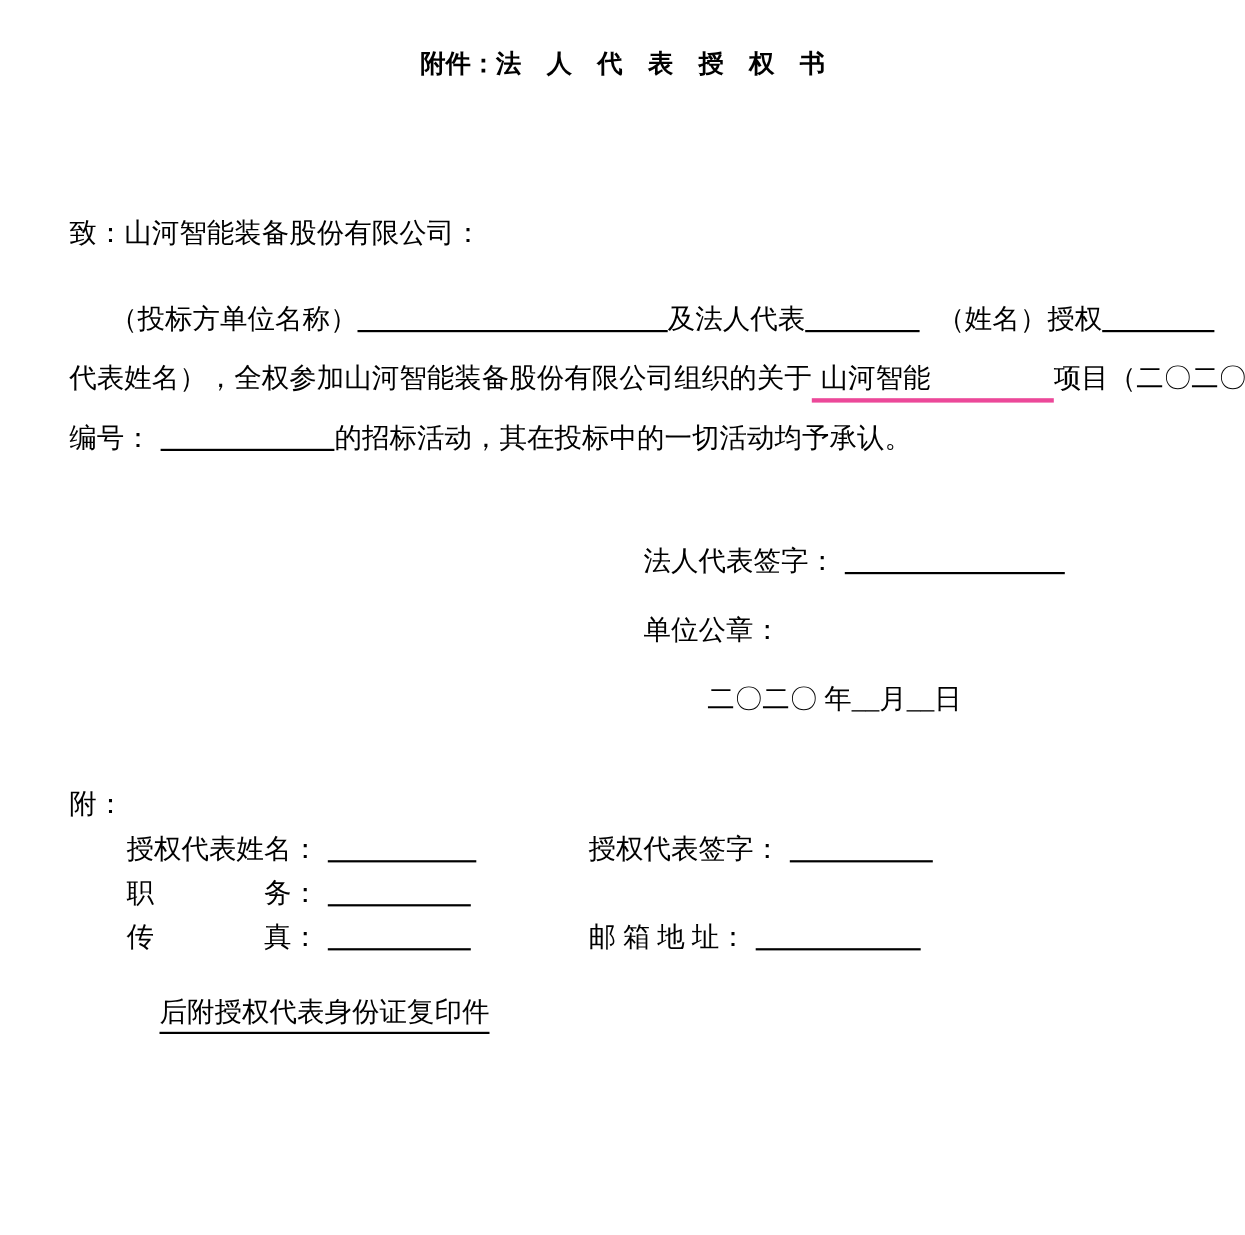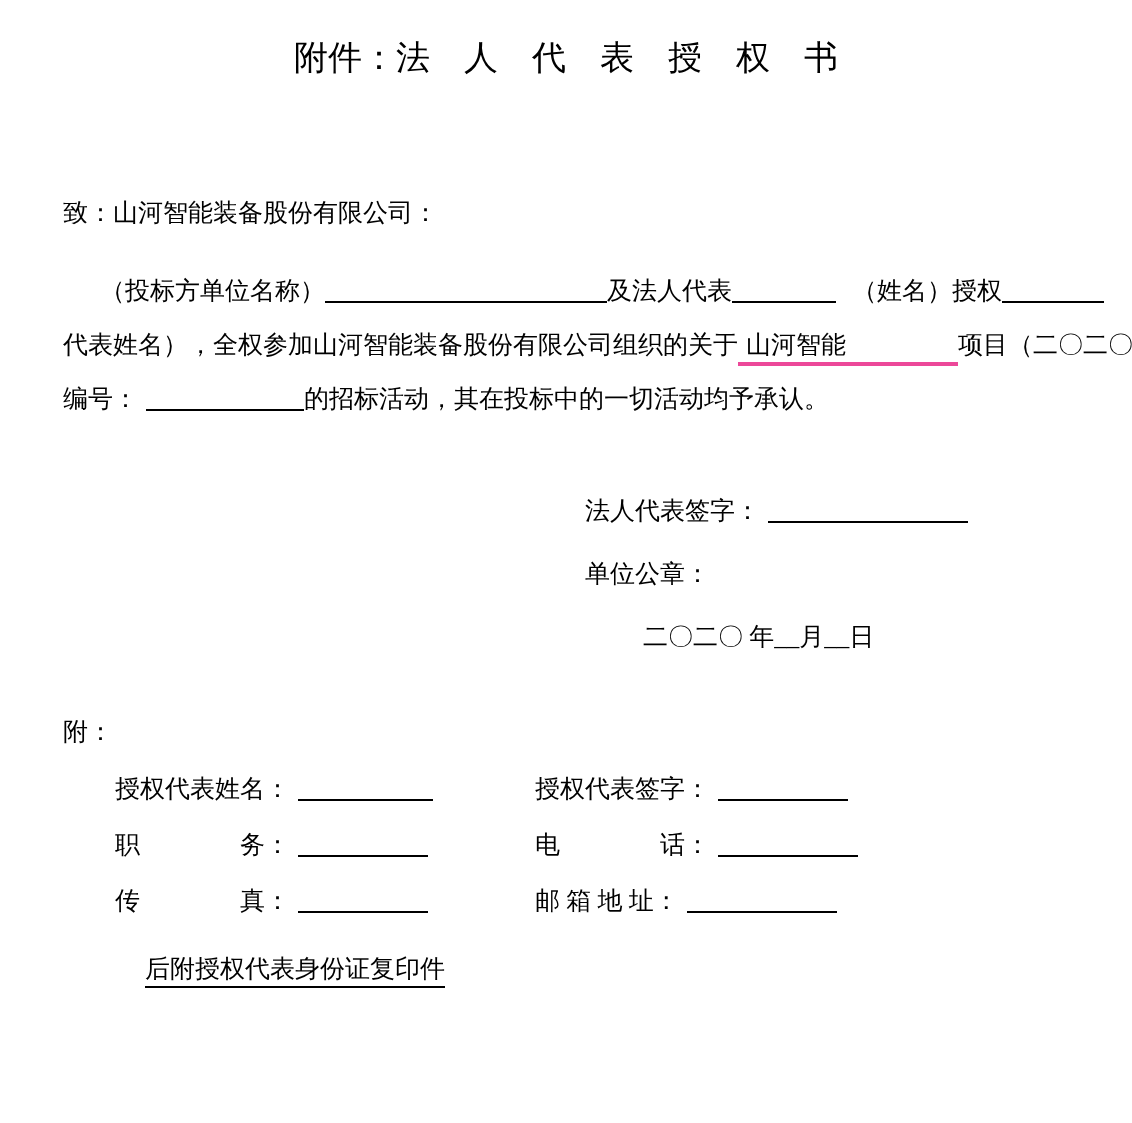--- a/index.html
+++ b/index.html
@@ -10,22 +10,22 @@
   }
   body {
     width: 1132px;
     height: 1123px;
     overflow: hidden;
     font-family: "Liberation Serif", "DejaVu Serif", serif;
   }
   .title {
     margin: 36px 0 0 0;
     text-align: center;
-    font-size: 34px;
-    font-weight: normal;
+    font-size: 23px;
+    font-weight: bold;
     line-height: 44px;
     white-space: nowrap;
   }
   .content {
     padding-left: 63px;
     padding-right: 17px;
     font-size: 25px;
   }
   .salutation {
     margin: 116px 0 0 0;
@@ -75,21 +75,21 @@
     margin-left: 58px;
     line-height: 30px;
     white-space: nowrap;
   }
   .att-heading {
     margin-top: 64px;
     line-height: 32px;
   }
   .att-row {
     display: flex;
-    margin-top: 26px;
+    margin-top: 10px;
     line-height: 30px;
     white-space: nowrap;
   }
   .att-left {
     margin-left: 52px;
     width: 420px;
     flex: 0 0 auto;
   }
   .att-right {
     flex: 0 0 auto;
@@ -147,23 +147,20 @@
         </div>
         <div class="att-right">
           <span>授权代表签字：</span><span class="blank gap-left-sm" style="width:130px"></span>
         </div>
       </div>
 
       <div class="att-row">
         <div class="att-left">
           <span>职　　　　务：</span><span class="blank gap-left-sm" style="width:130px"></span>
         </div>
-        <div class="att-right">
-          <span>电　　　　话：</span><span class="blank gap-left-sm" style="width:140px"></span>
-        </div>
       </div>
 
       <div class="att-row">
         <div class="att-left">
           <span>传　　　　真：</span><span class="blank gap-left-sm" style="width:130px"></span>
         </div>
         <div class="att-right">
           <span>邮 箱 地 址：</span><span class="blank gap-left-sm" style="width:150px"></span>
         </div>
       </div>

